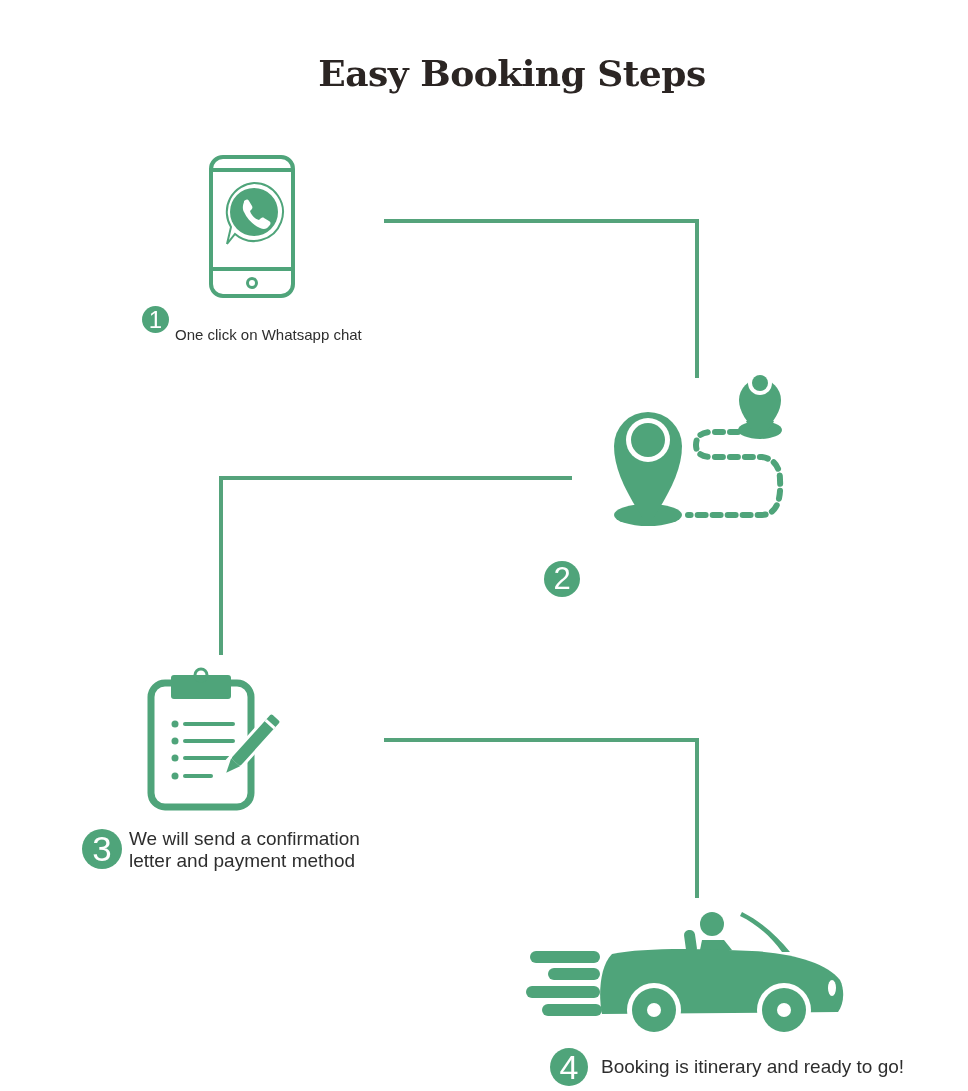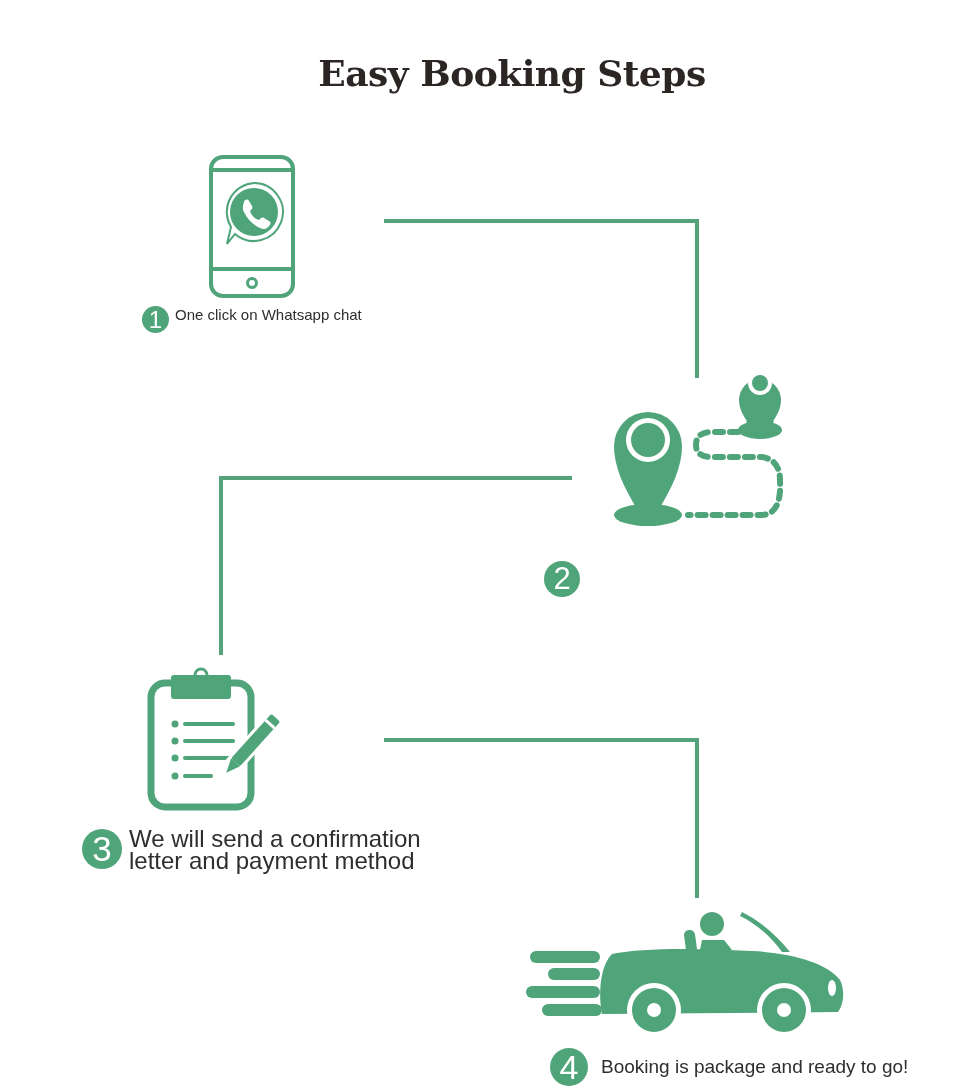--- a/index.html
+++ b/index.html
@@ -5,27 +5,27 @@
   html, body { margin: 0; padding: 0; background: #ffffff; }
   body { width: 968px; height: 1091px; position: relative; overflow: hidden; font-family: "Liberation Sans", sans-serif; }
   .title { position: absolute; left: 0; width: 944px; top: 52px; text-align: center; font-family: "DejaVu Serif", serif; font-weight: bold; font-size: 36px; color: #2b2523; letter-spacing: -0.5px; padding-left: 40px; }
   .conn { position: absolute; background: #55a37b; }
   .icon { position: absolute; }
   .step { position: absolute; display: flex; align-items: flex-start; color: #2e2e2e; }
   .badge { border-radius: 50%; background: #4fa47a; color: #ffffff; display: flex; align-items: center; justify-content: center; flex: none; font-family: "Liberation Sans", sans-serif; font-weight: normal; }
   .step-text { white-space: pre-line; }
   .s1 { left: 142px; top: 306px; }
   .s1 .badge { width: 27px; height: 27px; font-size: 24px; margin-right: 6px; }
-  .s1 .step-text { font-size: 15px; line-height: 18px; margin-top: 0; }
+  .s1 .step-text { font-size: 15px; line-height: 18px; margin-top: 20px; }
   .s2 { left: 544px; top: 559px; }
   .s2 .badge { width: 36px; height: 36px; font-size: 31px; margin-right: 9px; margin-top: 2px; }
   .s2 .step-text { font-size: 17px; line-height: 21px; }
   .s3 { left: 82px; top: 828px; }
   .s3 .badge { width: 40px; height: 40px; font-size: 35px; margin-right: 7px; margin-top: 1px; }
-  .s3 .step-text { font-size: 24px; line-height: 22px; }
+  .s3 .step-text { font-size: 19px; line-height: 22px; }
   .s4 { left: 550px; top: 1048px; }
   .s4 .badge { width: 38px; height: 38px; font-size: 34px; margin-right: 13px; }
   .s4 .step-text { font-size: 19px; line-height: 22px; margin-top: 8px; }
 </style>
 </head>
 <body>
 
 <div class="title">Easy Booking Steps</div>
 
 <div>
@@ -122,14 +122,14 @@
 <div class="step s2">
   <div class="badge">2</div>
 </div>
 <div class="step s3">
   <div class="badge">3</div>
   <div class="step-text">We will send a confirmation
 letter and payment method</div>
 </div>
 <div class="step s4">
   <div class="badge">4</div>
-  <div class="step-text">Booking is package and ready to go!</div>
+  <div class="step-text">Booking is itinerary and ready to go!</div>
 </div>
 
 </body></html>

